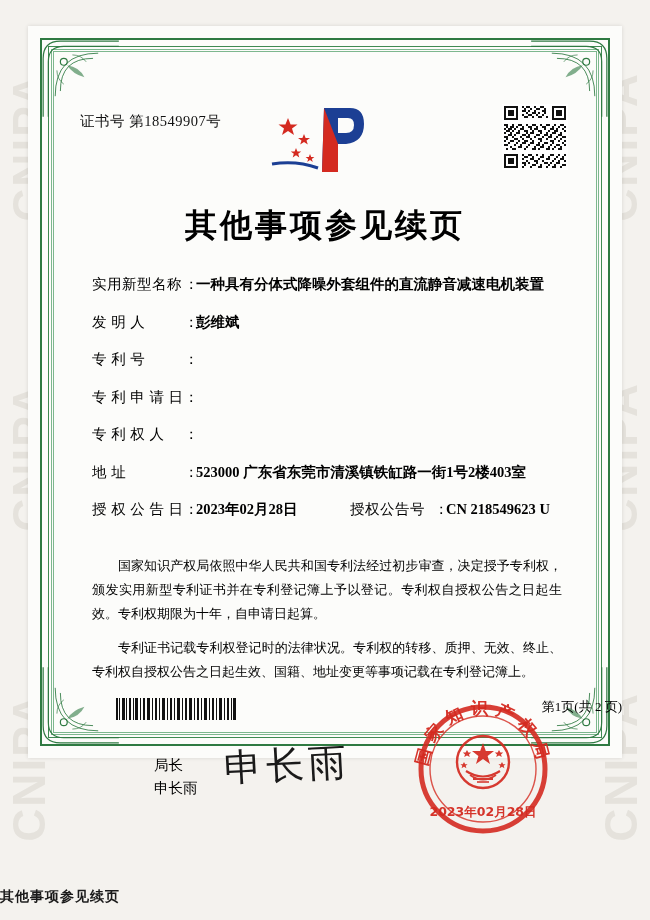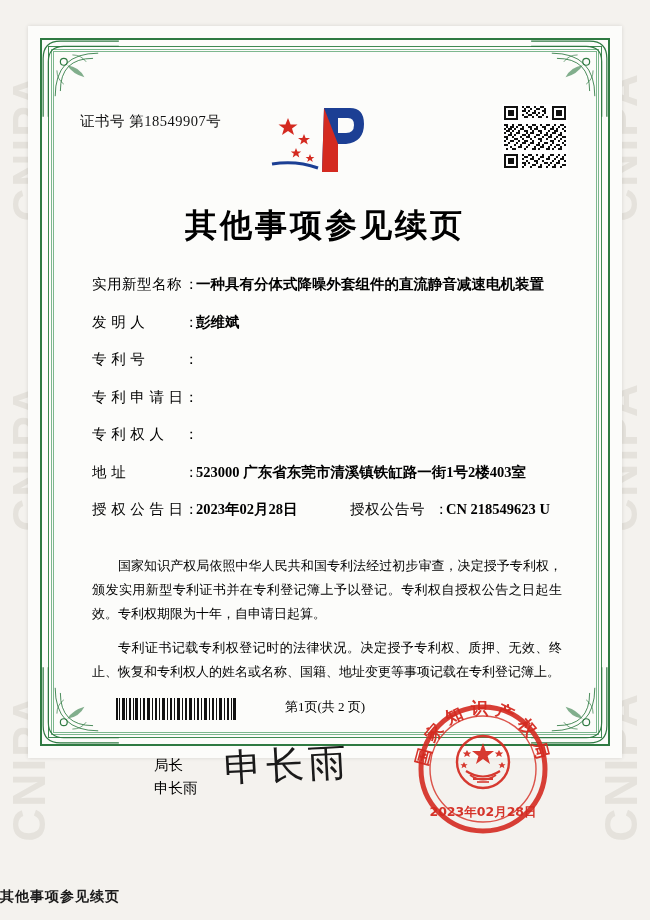--- a/index.html
+++ b/index.html
@@ -213,21 +213,21 @@
     height: 150px;
   }
   .seal svg { display: block; }
 
   
   .page-no {
     position: absolute;
     bottom: 42px;
     left: 0;
     width: 100%;
-    text-align: center;
+    text-align: right;
     font-size: 13px;
     color: #000;
   }
   .bottom-note {
     position: absolute;
     left: 0;
     bottom: 14px;
     width: 650px;
     text-align: left;
     font-size: 14px;
@@ -562,21 +562,21 @@
       <span class="right">
         <span class="lbl">授权公告号</span>
         <span class="sep">：</span>
         <span class="val">CN 218549623 U</span>
       </span>
     </div>
   </div>
 
   <div class="paras">
     <p>国家知识产权局依照中华人民共和国专利法经过初步审查，决定授予专利权，颁发实用新型专利证书并在专利登记簿上予以登记。专利权自授权公告之日起生效。专利权期限为十年，自申请日起算。</p>
-    <p>专利证书记载专利权登记时的法律状况。决定授予专利权、质押、无效、终止、恢复和专利权人的姓名或名称、国籍、地址变更等事项记载在专利登记簿上。</p>
+    <p>专利证书记载专利权登记时的法律状况。专利权的转移、质押、无效、终止、专利权自授权公告之日起生效、国籍、地址变更等事项记载在专利登记簿上。</p>
   </div>
 
   <div class="barcode">
     <svg viewBox="0 0 120 22" width="120" height="22" shape-rendering="crispEdges">
       <g fill="#111">
         <rect x="0" y="0" width="2" height="22"></rect>
           <rect x="3" y="0" width="1" height="22"></rect>
         <rect x="6" y="0" width="3" height="22"></rect>
           <rect x="10" y="0" width="1" height="22"></rect>
         <rect x="13" y="0" width="2" height="22"></rect>

